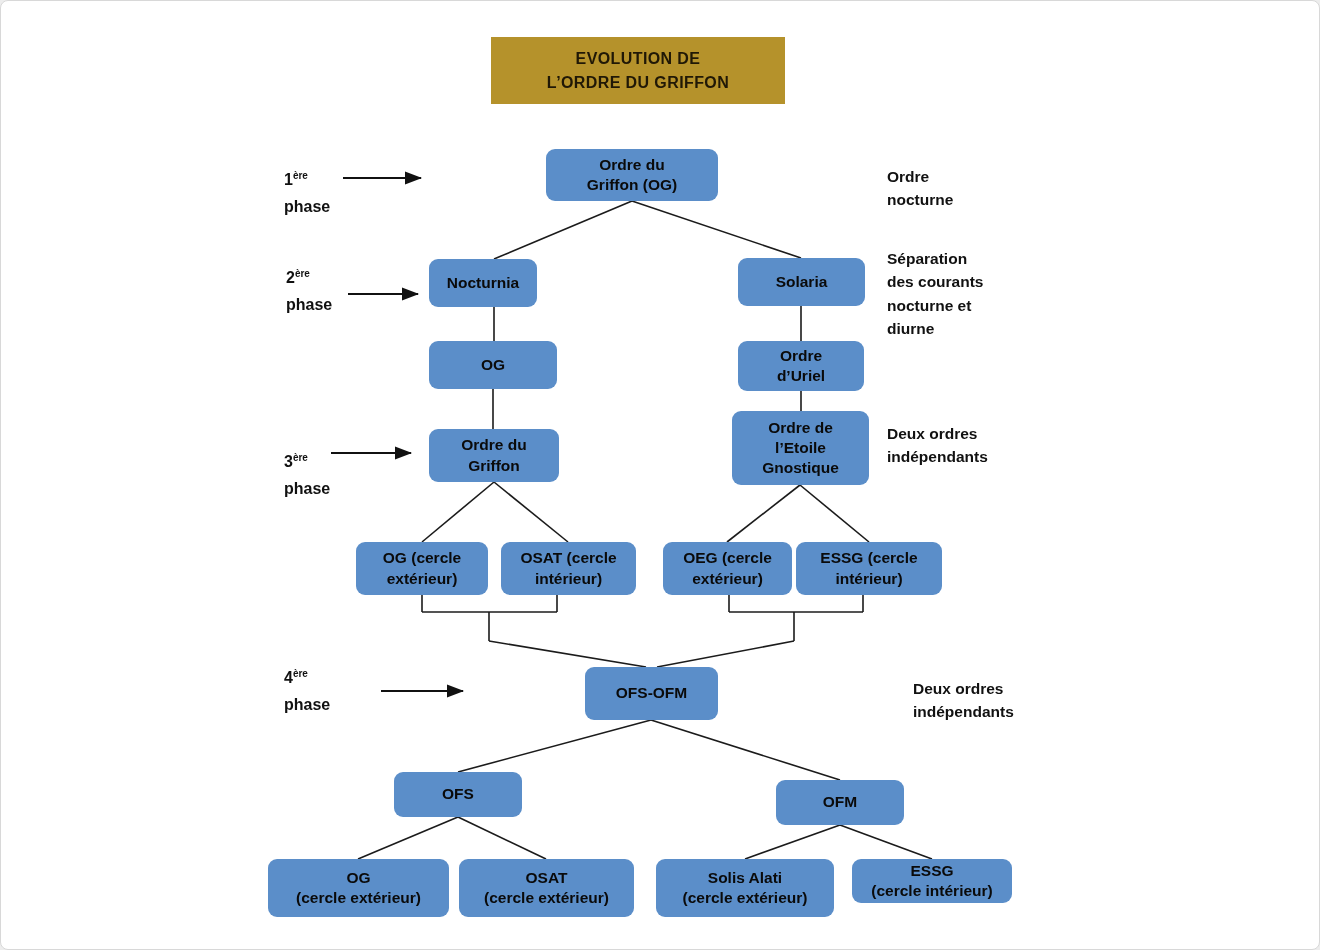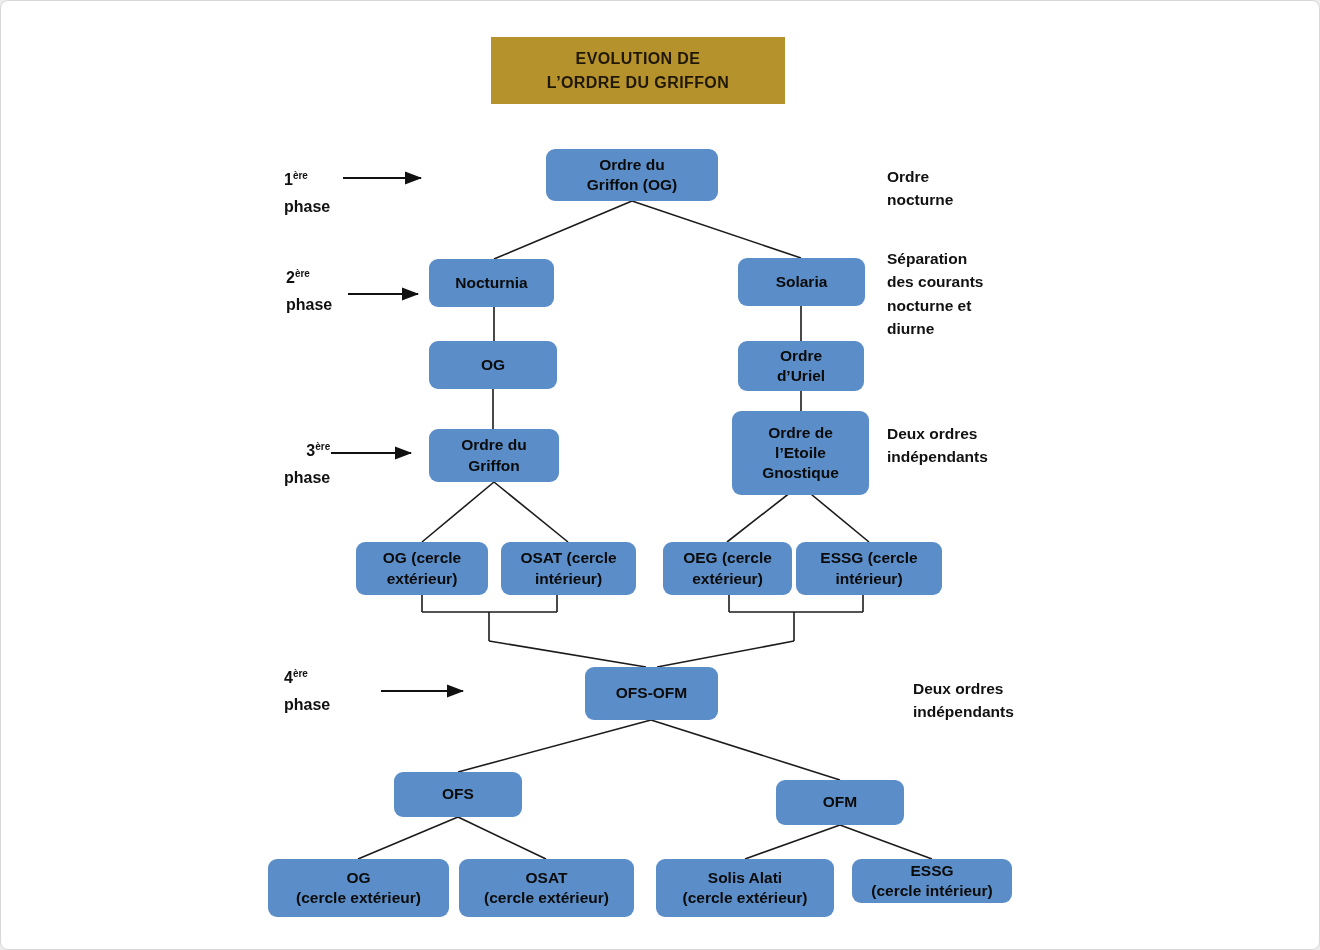--- a/index.html
+++ b/index.html
@@ -129,21 +129,21 @@
   </div>
 
   <div class="phase" style="left:283px; top:165px;">
     <div><span>1</span><sup>ère</sup></div>
     <div>phase</div>
   </div>
   <div class="phase" style="left:285px; top:263px;">
     <div><span>2</span><sup>ère</sup></div>
     <div>phase</div>
   </div>
-  <div class="phase" style="left:283px; top:436px;text-align:right;">
+  <div class="phase" style="left:283px; top:447px;">
     <div><span>3</span><sup>ère</sup></div>
     <div>phase</div>
   </div>
   <div class="phase" style="left:283px; top:663px;">
     <div><span>4</span><sup>ère</sup></div>
     <div>phase</div>
   </div>
 
   <div class="annotation" style="left:886px; top:164px; width:140px;">Ordre
 nocturne</div>
@@ -152,30 +152,30 @@
 nocturne et
 diurne</div>
   <div class="annotation" style="left:886px; top:421px; width:160px;">Deux ordres
 indépendants</div>
   <div class="annotation" style="left:912px; top:676px; width:160px;">Deux ordres
 indépendants</div>
 
   <div class="node" style="left:545px; top:148px; width:172px; height:52px;">Ordre du
 Griffon (OG)</div>
 
-  <div class="node" style="left:428px; top:258px; width:125px; height:48px;">Nocturnia</div>
+  <div class="node" style="left:428px; top:258px; width:108px; height:48px;">Nocturnia</div>
   <div class="node" style="left:737px; top:257px; width:127px; height:48px;">Solaria</div>
 
   <div class="node" style="left:428px; top:340px; width:128px; height:48px;">OG</div>
   <div class="node" style="left:737px; top:340px; width:126px; height:50px;">Ordre
 d’Uriel</div>
 
   <div class="node" style="left:428px; top:428px; width:130px; height:53px;">Ordre du
 Griffon</div>
-  <div class="node" style="left:731px; top:410px; width:137px; height:84px;">Ordre de
+  <div class="node" style="left:731px; top:410px; width:137px; height:74px;">Ordre de
 l’Etoile
 Gnostique</div>
 
   <div class="node" style="left:355px; top:541px; width:132px; height:53px;">OG (cercle
 extérieur)</div>
   <div class="node" style="left:500px; top:541px; width:135px; height:53px;">OSAT (cercle
 intérieur)</div>
   <div class="node" style="left:662px; top:541px; width:129px; height:53px;">OEG (cercle
 extérieur)</div>
   <div class="node" style="left:795px; top:541px; width:146px; height:53px;">ESSG (cercle

